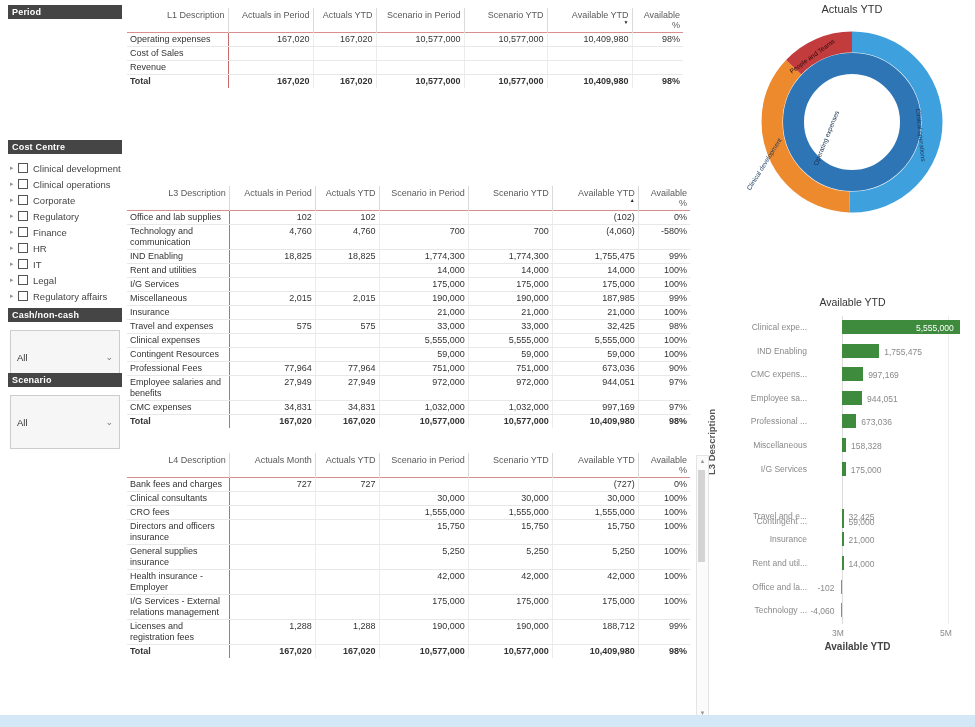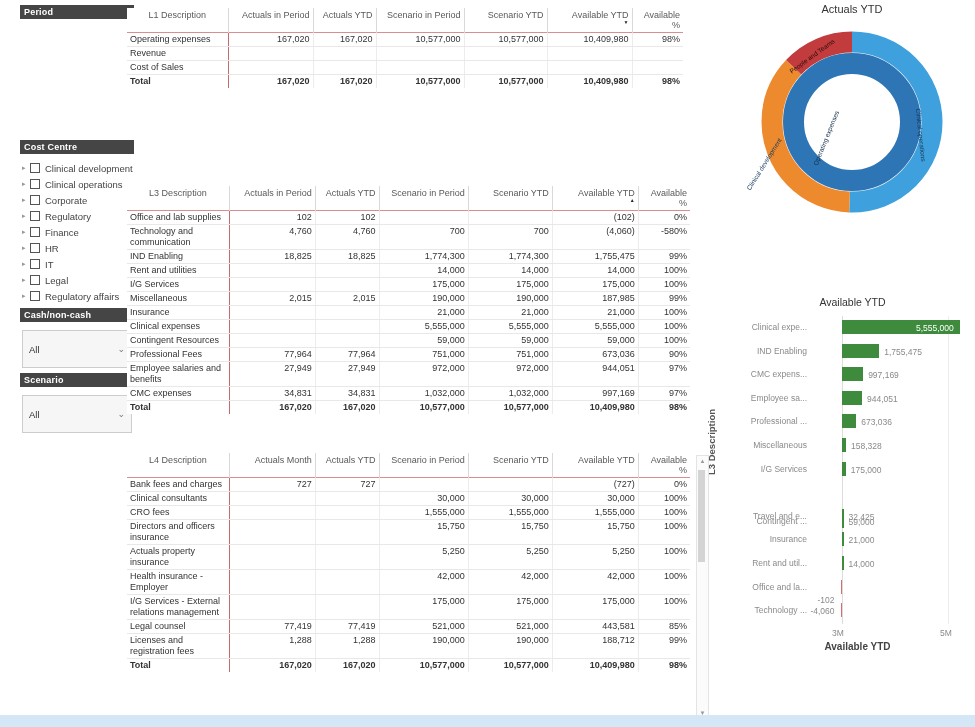--- a/index.html
+++ b/index.html
@@ -1,34 +1,34 @@
 <!DOCTYPE html>
 <html><head>
 <meta charset="utf-8">
 <style>
   html,body{margin:0;padding:0;}
   body{width:975px;height:727px;position:relative;background:#ffffff;overflow:hidden;
        font-family:"Liberation Sans",sans-serif;color:#333;}
   
-  .filter-section{position:absolute;left:20px;width:114px;}
+  .filter-section{position:absolute;left:8px;width:114px;}
   .filter-header{background:#454545;color:#fff;font-size:9px;font-weight:bold;
        padding:2px 4px;letter-spacing:.2px;}
   .filter-items{padding:6px 0 0 2px;}
   .filter-item{display:flex;align-items:center;height:16px;font-size:9.5px;color:#444;
        white-space:nowrap;overflow:hidden;}
   .expander{color:#999;font-size:7px;width:8px;flex:0 0 8px;}
   .cbx{width:8px;height:8px;border:1px solid #555;margin-right:5px;flex:0 0 8px;background:#fff;}
   .dropdown{margin:8px 2px 4px 2px;height:20px;background:#f6f6f6;border:1px solid #ccc;
        display:flex;align-items:center;justify-content:space-between;
-       padding:8px 6px;font-size:9.5px;color:#333;}
+       padding:16px 6px;font-size:9.5px;color:#333;}
   .dd-chev{color:#777;font-size:9px;}
   
   .tbl{position:absolute;background:#fff;}
   .tbl table{border-collapse:collapse;table-layout:fixed;width:100%;font-size:9px;}
-  .tbl th{color:#595959;font-weight:normal;text-align:center;padding:2px 3px;
+  .tbl th{color:#595959;font-weight:normal;text-align:right;padding:2px 3px;
        border-right:1px solid #d9d9d9;vertical-align:top;line-height:10px;}
   .tbl thead tr{border-bottom:1px solid #d98f8f;}
   .tbl th.num,.tbl td.num{text-align:right;}
   .tbl td{padding:1px 3px;line-height:11px;border-bottom:1px solid #e8e8e8;
        border-right:1px solid #ececec;vertical-align:top;word-wrap:break-word;}
   .tbl td:first-child{border-right:1px solid #c96a6a;}
   .tbl th:last-child,.tbl td:last-child{border-right:none;}
   .tbl tr.total td{font-weight:bold;border-top:1px solid #777;border-bottom:none;}
   .sort{display:block;font-size:5px;line-height:5px;color:#222;}
   
@@ -160,30 +160,30 @@
         <tr>
           <td>Operating expenses</td>
           <td class="num">167,020</td>
           <td class="num">167,020</td>
           <td class="num">10,577,000</td>
           <td class="num">10,577,000</td>
           <td class="num">10,409,980</td>
           <td class="num">98%</td>
         </tr>
         <tr>
+          <td>Cost of Sales</td>
+          <td class="num"></td>
+          <td class="num"></td>
+          <td class="num"></td>
+          <td class="num"></td>
+          <td class="num"></td>
+          <td class="num"></td>
+        </tr>
+        <tr>
           <td>Revenue</td>
-          <td class="num"></td>
-          <td class="num"></td>
-          <td class="num"></td>
-          <td class="num"></td>
-          <td class="num"></td>
-          <td class="num"></td>
-        </tr>
-        <tr>
-          <td>Cost of Sales</td>
           <td class="num"></td>
           <td class="num"></td>
           <td class="num"></td>
           <td class="num"></td>
           <td class="num"></td>
           <td class="num"></td>
         </tr>
         <tr class="total">
           <td>Total</td>
           <td class="num">167,020</td>
@@ -276,20 +276,29 @@
         <tr>
           <td>Insurance</td>
           <td class="num"></td>
           <td class="num"></td>
           <td class="num">21,000</td>
           <td class="num">21,000</td>
           <td class="num">21,000</td>
           <td class="num">100%</td>
         </tr>
         <tr>
+          <td>Travel and expenses</td>
+          <td class="num">575</td>
+          <td class="num">575</td>
+          <td class="num">33,000</td>
+          <td class="num">33,000</td>
+          <td class="num">32,425</td>
+          <td class="num">98%</td>
+        </tr>
+        <tr>
           <td>Clinical expenses</td>
           <td class="num"></td>
           <td class="num"></td>
           <td class="num">5,555,000</td>
           <td class="num">5,555,000</td>
           <td class="num">5,555,000</td>
           <td class="num">100%</td>
         </tr>
         <tr>
           <td>Contingent Resources</td>
@@ -392,21 +401,21 @@
         <tr>
           <td>Directors and officers insurance</td>
           <td class="num"></td>
           <td class="num"></td>
           <td class="num">15,750</td>
           <td class="num">15,750</td>
           <td class="num">15,750</td>
           <td class="num">100%</td>
         </tr>
         <tr>
-          <td>Actuals property insurance</td>
+          <td>General supplies insurance</td>
           <td class="num"></td>
           <td class="num"></td>
           <td class="num">5,250</td>
           <td class="num">5,250</td>
           <td class="num">5,250</td>
           <td class="num">100%</td>
         </tr>
         <tr>
           <td>Health insurance - Employer</td>
           <td class="num"></td>
@@ -417,29 +426,20 @@
           <td class="num">100%</td>
         </tr>
         <tr>
           <td>I/G Services - External relations management</td>
           <td class="num"></td>
           <td class="num"></td>
           <td class="num">175,000</td>
           <td class="num">175,000</td>
           <td class="num">175,000</td>
           <td class="num">100%</td>
-        </tr>
-        <tr>
-          <td>Legal counsel</td>
-          <td class="num">77,419</td>
-          <td class="num">77,419</td>
-          <td class="num">521,000</td>
-          <td class="num">521,000</td>
-          <td class="num">443,581</td>
-          <td class="num">85%</td>
         </tr>
         <tr>
           <td>Licenses and registration fees</td>
           <td class="num">1,288</td>
           <td class="num">1,288</td>
           <td class="num">190,000</td>
           <td class="num">190,000</td>
           <td class="num">188,712</td>
           <td class="num">99%</td>
         </tr>
@@ -528,21 +528,21 @@
       <div class="bar-val" style="left: 103.5px;">21,000</div>
     </div>
     <div class="bar-row" style="top: 236px;">
       <div class="bar-cat">Rent and util...</div>
       <div class="bar-rect" style="width: 1.5px; background: rgb(62, 139, 62); left: 97px;"></div>
       <div class="bar-val" style="left: 103.5px;">14,000</div>
     </div>
     <div class="bar-row" style="top: 259.6px;">
       <div class="bar-cat">Office and la...</div>
       <div class="bar-rect" style="width: 1.5px; background: rgb(207, 111, 111); left: 95.5px;"></div>
-      <div class="bar-val" style="left: 64px; width: 25.5px; text-align: right; margin-top: 12px;">-102</div>
+      <div class="bar-val" style="left: 64px; width: 25.5px; text-align: right;">-102</div>
     </div>
     <div class="bar-row" style="top: 283.2px;">
       <div class="bar-cat">Technology ...</div>
       <div class="bar-rect" style="width: 1.5px; background: rgb(207, 111, 111); left: 95.5px;"></div>
       <div class="bar-val" style="left: 64px; width: 25.5px; text-align: right;">-4,060</div>
     </div>
   </div>
 <div id="bar-xticks">
   <span style="position:absolute;left:87px;">3M</span>
   <span style="position:absolute;left:195px;">5M</span>

